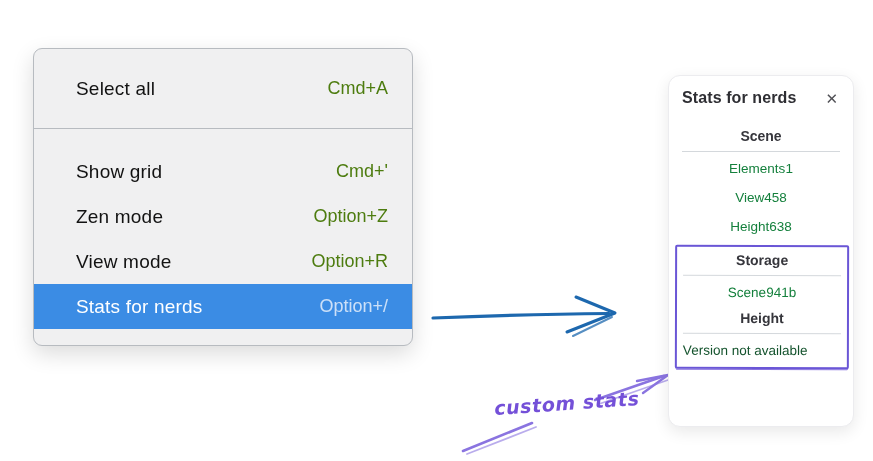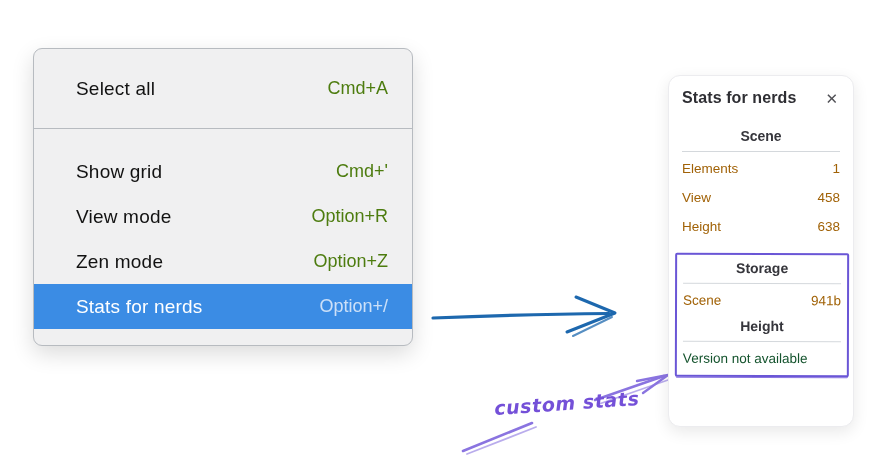--- a/index.html
+++ b/index.html
@@ -52,25 +52,25 @@
   .panel-close {
     font-size: 15px; color: #515156; cursor: pointer;
     line-height: 1; padding: 1px 2px;
   }
   .sec-head {
     text-align: center; font-weight: bold; font-size: 14px; color: #36363c;
   }
   .sec-head.first { margin-top: 21px; }
   .sec-rule { border-top: 1px solid #d4d8dc; margin: 7px 0 2px 0; }
   .stat-row {
-    display: flex; justify-content: space-between; align-items: center;
-    font-size: 13.5px; height: 29px; color: #a16207;
+    display: flex; justify-content: center; align-items: center;
+    font-size: 13.5px; height: 29px; color: #15803d;
   }
   .purple-box {
-    margin: 12px -9px 0 -7px;
+    margin: 4px -9px 0 -7px;
     padding: 2px 6px 3px 6px;
     border: 2px solid #6a56d6;
     border-radius: 2px;
     box-shadow: 0 2px 0 -1px #8a74e0;
     transform: rotate(0.15deg);
   }
   .purple-box .sec-head { margin-top: 3px; }
   .note-row { font-size: 13.5px; color: #14532d; height: 28px; display: flex; align-items: center; }
 
   
@@ -95,26 +95,26 @@
       <span class="mi-shortcut">Cmd+A</span>
     </div>
   </div>
   <div class="menu-divider"></div>
   <div class="menu-group-2">
     <div class="menu-item">
       <span class="mi-label">Show grid</span>
       <span class="mi-shortcut">Cmd+'</span>
     </div>
     <div class="menu-item">
+      <span class="mi-label">Zen mode</span>
+      <span class="mi-shortcut">Option+Z</span>
+    </div>
+    <div class="menu-item">
       <span class="mi-label">View mode</span>
       <span class="mi-shortcut">Option+R</span>
-    </div>
-    <div class="menu-item">
-      <span class="mi-label">Zen mode</span>
-      <span class="mi-shortcut">Option+Z</span>
     </div>
     <div class="menu-item selected">
       <span class="mi-label">Stats for nerds</span>
       <span class="mi-shortcut">Option+/</span>
     </div>
   </div>
 </div>
 
 <svg class="overlay" viewBox="0 0 873 461" xmlns="http://www.w3.org/2000/svg">
 

